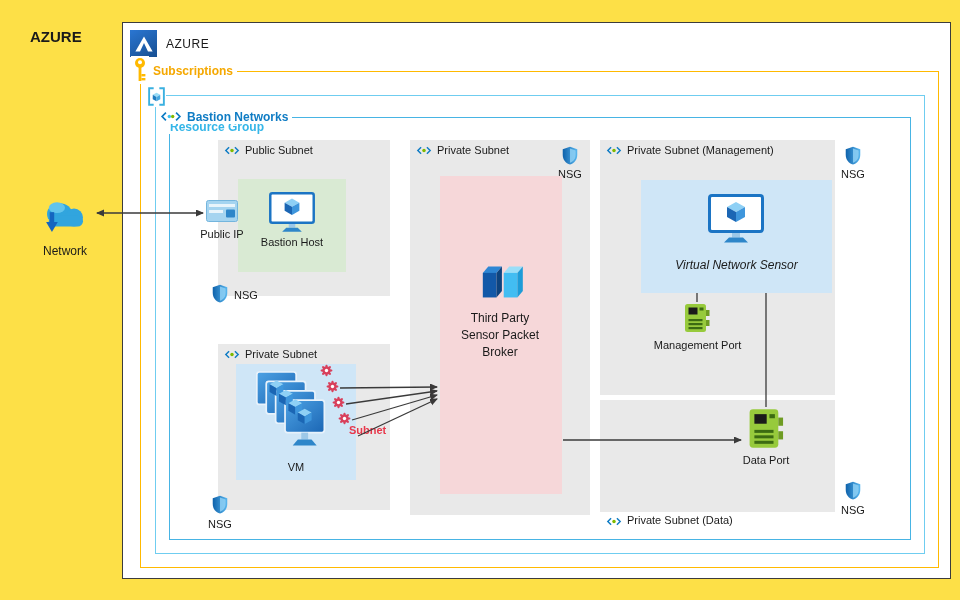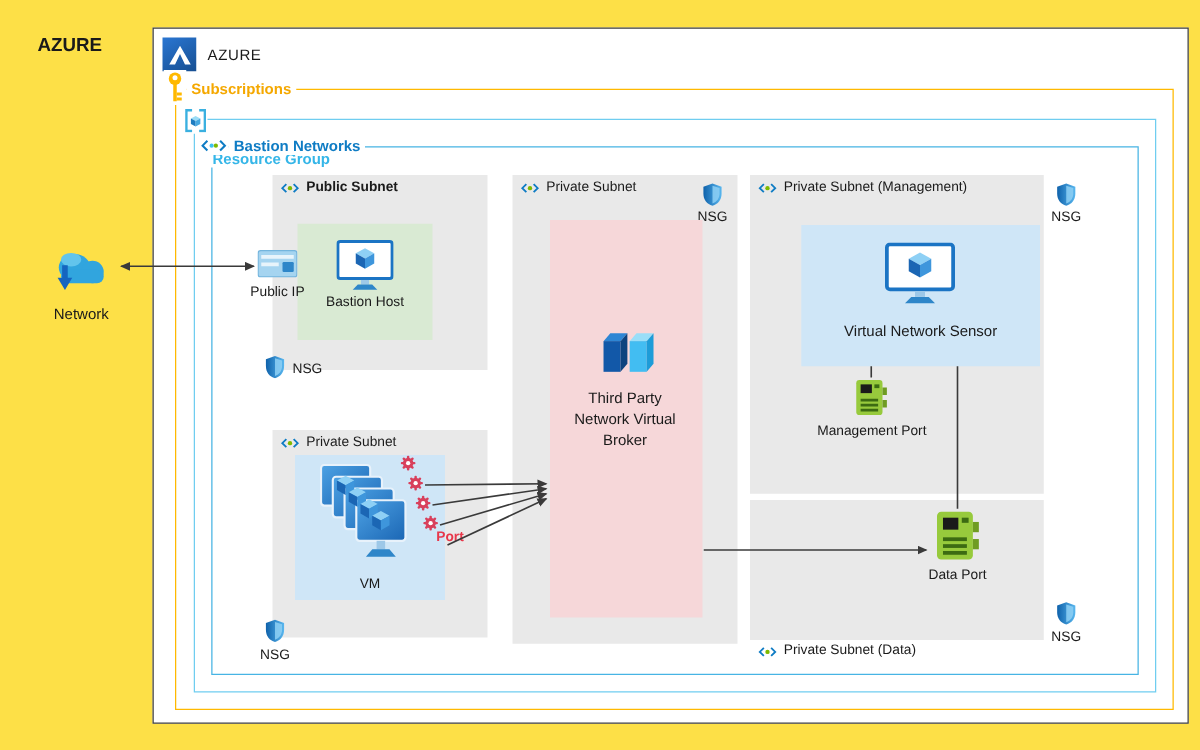--- a/index.html
+++ b/index.html
@@ -154,21 +154,21 @@
       </svg>
   </div>
   <div class="abs chip chip-vn">Bastion Networks</div>
 
   <div class="abs subnet subnet-public"></div>
   <div class="abs subnet subnet-left"></div>
   <div class="abs subnet subnet-mid"></div>
   <div class="abs subnet subnet-mgmt"></div>
   <div class="abs subnet subnet-data"></div>
 
-  <div class="abs subnet-label" style="left:224px; top:144px;font-weight:bold;">
+  <div class="abs subnet-label" style="left:224px; top:144px;">
     <svg class="blk" width="16" height="9" viewBox="0 0 22 12">
         <use href="#sym-subnet"></use>
       </svg>
     <span>Public Subnet</span>
   </div>
   <div class="abs subnet-label" style="left:224px; top:348px;">
     <svg class="blk" width="16" height="9" viewBox="0 0 22 12">
         <use href="#sym-subnet"></use>
       </svg>
     <span>Private Subnet</span>
@@ -231,21 +231,21 @@
     </svg>
   <svg class="abs blk gear" style="left:326px; top:380px;" width="13" height="13" viewBox="0 0 16 16">
       <use href="#sym-gear"></use>
     </svg>
   <svg class="abs blk gear" style="left:332px; top:396px;" width="13" height="13" viewBox="0 0 16 16">
       <use href="#sym-gear"></use>
     </svg>
   <svg class="abs blk gear" style="left:338px; top:412px;" width="13" height="13" viewBox="0 0 16 16">
       <use href="#sym-gear"></use>
     </svg>
-  <div class="abs agent-label">Port</div>
+  <div class="abs agent-label">Subnet</div>
   <div class="abs node-label" style="left:236px; top:461px; width:120px;text-align:center;">VM</div>
 
   <svg class="abs blk" style="left:212px; top:495px;" width="16" height="19" viewBox="0 0 22 26">
       <use href="#sym-shield"></use>
     </svg>
   <div class="abs nsg-text" style="left:206px; top:518px; width:28px; text-align:center;">NSG</div>
 
   <svg class="abs blk" style="left:562px; top:146px;" width="16" height="19" viewBox="0 0 22 26">
       <use href="#sym-shield"></use>
     </svg>
@@ -255,34 +255,34 @@
   <svg class="abs blk" style="left:477px; top:262px;" width="48" height="40" viewBox="0 0 52 44">
     <polygon points="6,12 12,5 27,5 21,12" fill="#2e86d4"></polygon>
     <rect x="6" y="12" width="15" height="27" fill="#1258a8"></rect>
     <polygon points="21,12 27,5 27,32 21,39" fill="#0d437e"></polygon>
     <polygon points="29,12 35,5 50,5 44,12" fill="#9adef8"></polygon>
     <rect x="29" y="12" width="15" height="27" fill="#42bdf2"></rect>
     <polygon points="44,12 50,5 50,32 44,39" fill="#1d9cd8"></polygon>
   </svg>
   <div class="abs broker-text">
     <div>Third Party</div>
-    <div>Network Virtual</div>
+    <div>Sensor Packet</div>
     <div>Broker</div>
   </div>
 
   <svg class="abs blk" style="left:845px; top:146px;" width="16" height="19" viewBox="0 0 22 26">
       <use href="#sym-shield"></use>
     </svg>
   <div class="abs nsg-text" style="left:841px; top:168px; width:24px; text-align:center;">NSG</div>
 
   <div class="abs sensor-box"></div>
   <svg class="abs blk" style="left:708px; top:194px;" width="56" height="50" viewBox="0 0 56 50">
       <use href="#sym-monitor"></use>
     </svg>
-  <div class="abs node-label-lg" style="left:641px; top:258px; width:191px;">Virtual Network Sensor</div>
+  <div class="abs node-label-lg" style="left:641px; top:258px; width:191px;font-style:italic;">Virtual Network Sensor</div>
 
   <svg class="abs blk" style="left:684px; top:303px;" width="26" height="30" viewBox="0 0 26 30">
       <use href="#sym-port"></use>
     </svg>
   <div class="abs node-label" style="left:640px; top:339px; width:115px;">Management Port</div>
 
   <svg class="abs blk" style="left:748px; top:408px;" width="36" height="41" viewBox="0 0 26 30">
       <use href="#sym-port"></use>
     </svg>
   <div class="abs node-label" style="left:736px; top:454px; width:60px;">Data Port</div>

